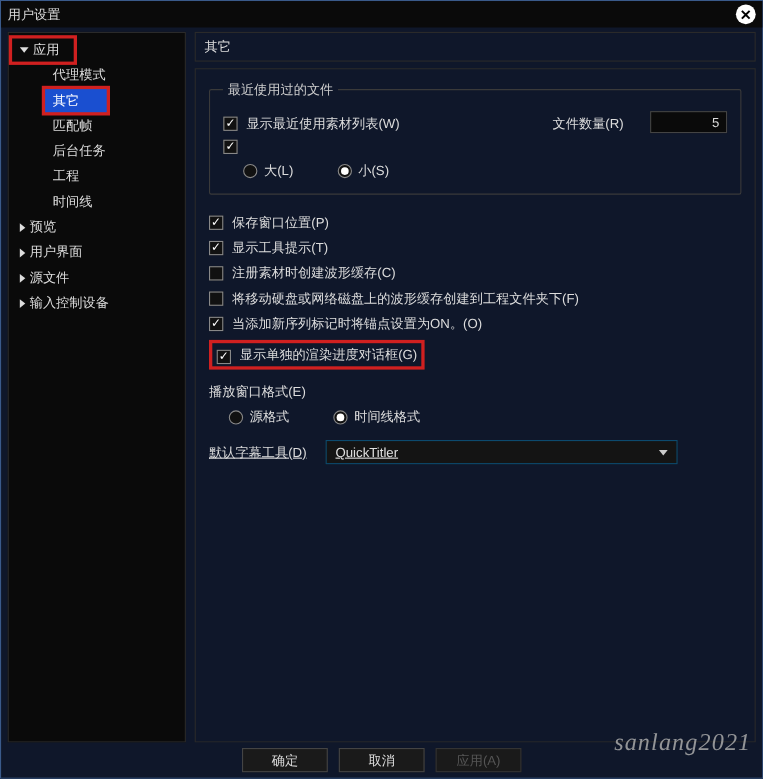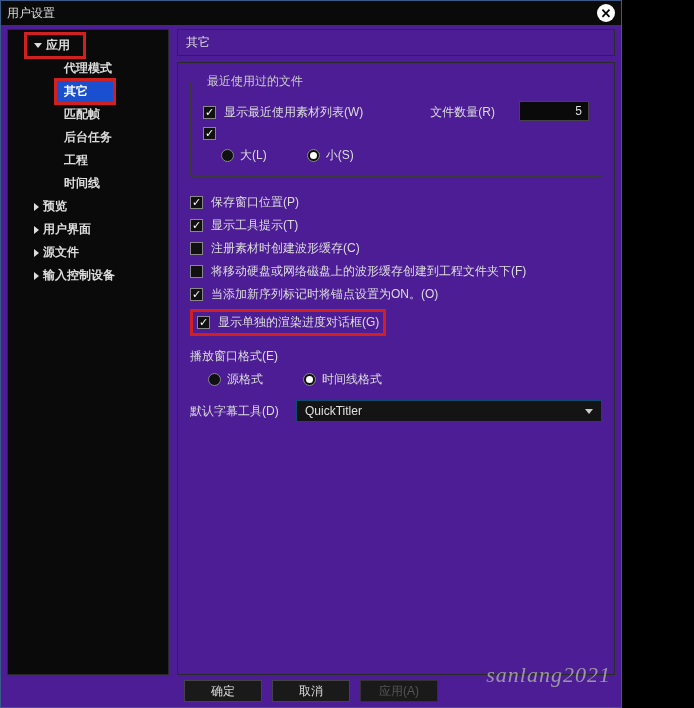--- a/index.html
+++ b/index.html
@@ -6,23 +6,23 @@
   body {
     background: #000;
     color: #e0e0e0;
     font-family: "Microsoft YaHei", Arial, sans-serif;
     font-size: 12px;
     width: 694px;
     height: 708px;
     overflow: hidden;
   }
   .window {
-    width: 622px;
+    width: 694px;
     height: 708px;
-    background: #4c1d95;
+    background: #0f172a;
     border: 1px solid #3a5a8a;
     display: flex;
     flex-direction: column;
   }
   .titlebar {
     height: 24px;
     display: flex;
     align-items: center;
     justify-content: space-between;
     padding: 0 6px;
@@ -47,22 +47,21 @@
     display: flex;
     padding: 4px 6px 0 6px;
     gap: 8px;
     overflow: hidden;
   }
   
   .sidebar {
     width: 162px;
     border: 1px solid #2a2a2a;
     background: #0a0a0a;
-    padding: 4px 18px;
-    font-weight: bold;
+    padding: 4px 2px;
   }
   .tree-item {
     padding: 3px 4px 3px 8px;
     cursor: pointer;
     display: flex;
     align-items: center;
     gap: 4px;
     color: #ddd;
   }
   .tree-caret {
@@ -198,21 +197,21 @@
   .select .caret {
     width: 0; height: 0;
     border-left: 4px solid transparent;
     border-right: 4px solid transparent;
     border-top: 5px solid #ccc;
   }
   .red-inline {
     border: 3px solid #d02020;
     padding: 2px 4px;
     display: inline-flex;
-    align-items: center;
+    align-items: flex-end;
     gap: 8px;
   }
   
   .footer {
     height: 32px;
     display: flex;
     justify-content: center;
     align-items: center;
     gap: 10px;
     padding: 0 10px;
@@ -350,21 +349,21 @@
           <div class="radio-pair">
             <span class="radio"></span>
             <span class="label">源格式</span>
           </div>
           <div class="radio-pair">
             <span class="radio checked"></span>
             <span class="label">时间线格式</span>
           </div>
         </div>
 
-        <div class="row" style="margin-top:6px;gap:14px;">
+        <div class="row" style="margin-top:6px;gap:14px;text-decoration:underline;">
           <span class="label" style="min-width:92px;">默认字幕工具(D)</span>
           <div class="select">
             <span>QuickTitler</span>
             <span class="caret"></span>
           </div>
         </div>
 
       </div>
     </div>
   </div>

